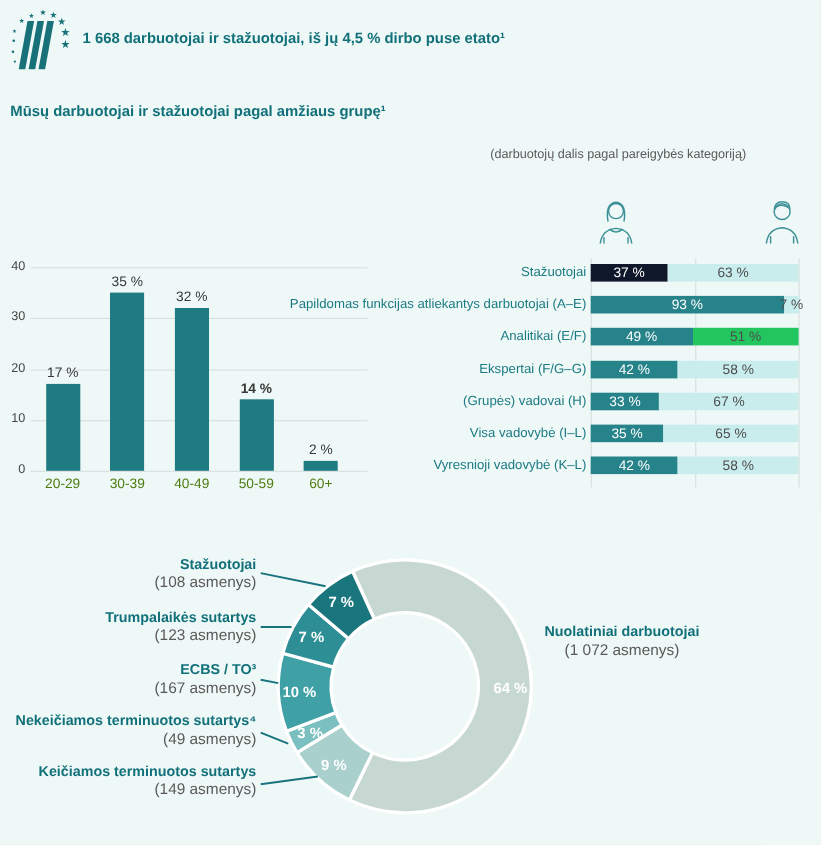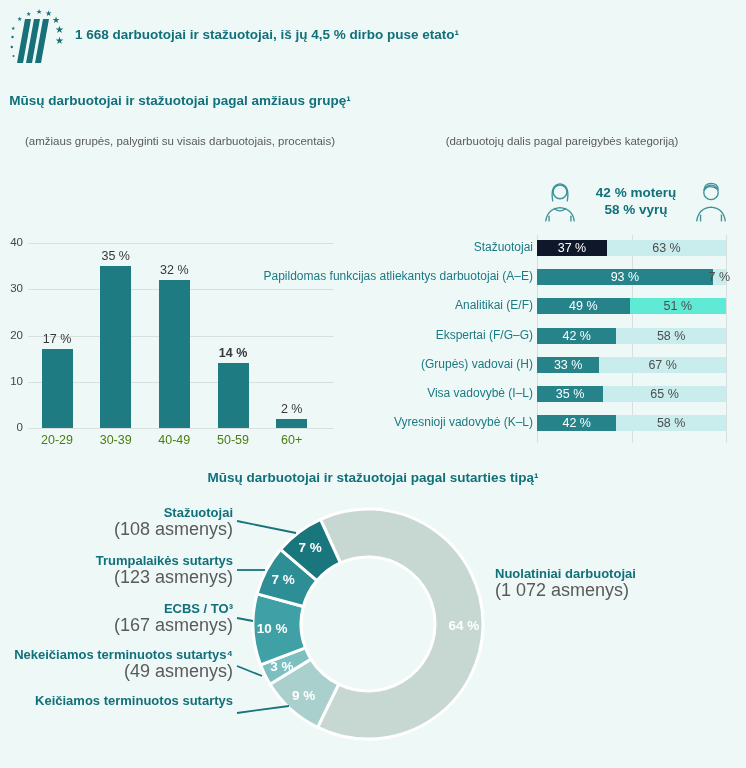--- a/index.html
+++ b/index.html
@@ -28,22 +28,22 @@
   .grow-label{position:absolute;right:213px;font-size:12px;color:#1b7a82;white-space:nowrap;text-align:right;}
   .seg{position:absolute;height:16px;display:flex;align-items:center;justify-content:center;}
   .seg span{font-size:12.5px;white-space:nowrap;}
   .seg.dark span{color:#ffffff;}
   .seg.light span{color:#4d4d4d;}
   
   .donut-title{left:0;top:470px;width:746px;font-size:13.5px;font-weight:bold;color:#11707a;text-align:center;}
   #donut-svg{left:0;top:460px;width:746px;height:308px;}
   .dlabel{position:absolute;text-align:right;right:513px;white-space:nowrap;line-height:16px;}
   .dlabel .b,.dlabel-r .b{font-size:13px;font-weight:bold;color:#11707a;}
-  .dlabel .c,.dlabel-r .c{font-size:18px;color:#5a5a5a;}
-  .dlabel-r{position:absolute;left:495px;top:566px;text-align:left;line-height:16px;white-space:nowrap;}
+  .dlabel .c,.dlabel-r .c{font-size:14px;color:#5a5a5a;}
+  .dlabel-r{position:absolute;left:495px;top:566px;text-align:center;line-height:16px;white-space:nowrap;}
 </style>
 </head>
 <body>
 
 <div class="page">
 
   <svg class="abs" style="left:10px;top:6px;width:54px;height:60px" viewBox="0 0 54 60">
     <g fill="#187179">
       <polygon points="7,57 13,57 21,13 15,13"></polygon>
       <polygon points="16,57 22,57 30,13 24,13"></polygon>
@@ -59,35 +59,30 @@
       <text x="26" y="8" font-size="7">★</text>
       <text x="35" y="10" font-size="8">★</text>
       <text x="42" y="17" font-size="9">★</text>
       <text x="45" y="27" font-size="10">★</text>
       <text x="45" y="38" font-size="10">★</text>
     </g>
   </svg>
   <div class="abs header-title">1 668 darbuotojai ir stažuotojai, iš jų 4,5 % dirbo puse etato¹</div>
 
   <div class="abs col-title age-title">Mūsų darbuotojai ir stažuotojai pagal amžiaus grupę¹</div>
-  <div class="abs col-sub age-sub">(amžiaus grupės, palyginti su visais darbuotojais, procentais)</div>
   <div class="abs col-sub gen-sub">(darbuotojų dalis pagal pareigybės kategoriją)</div>
 
   <svg class="abs" style="left:541px;top:176px;width:38px;height:48px" viewBox="0 0 40 48" fill="none" stroke="#3e9198" stroke-width="1.4" stroke-linecap="round">
     <circle cx="20" cy="15.5" r="7.2"></circle>
     <path d="M12.3 25 Q9.5 8 20 7 Q30.5 8 27.7 25"></path>
     <path d="M5 46 Q7 33 20 32 Q33 33 35 46"></path>
     <path d="M14 33 Q20 38 26 33"></path>
     <path d="M8.5 41 L8.5 46"></path>
       <path d="M31.5 41 L31.5 46"></path>
   </svg>
-  <div class="abs gender-summary-text">
-    <div>42 % moterų</div>
-    <div>58 % vyrų</div>
-  </div>
   <svg class="abs" style="left:692px;top:176px;width:38px;height:48px" viewBox="0 0 40 48" fill="none" stroke="#3e9198" stroke-width="1.4" stroke-linecap="round">
     <circle cx="20" cy="16" r="7.6"></circle>
     <path d="M12.6 14 Q13 6.5 20 6.5 Q27.4 6.5 27.4 13 Q23 9.5 18 10 Q14.5 10.7 12.6 14"></path>
     <path d="M5 46 Q7 32.5 20 31.5 Q33 32.5 35 46"></path>
     <path d="M9 40 L9 46"></path>
       <path d="M31 40 L31 46"></path>
   </svg>
 
   <div class="abs" id="age-chart">
       <div class="grid-h" style="top: 192px;"></div>
@@ -131,21 +126,21 @@
       <div class="seg dark" style="left: 197px; top: 36.2px; width: 175.77px; background: rgb(38, 131, 138);">
         <span>93 %</span>
       </div>
       <div class="seg light" style="left: 372.77px; top: 36.2px; width: 13.23px; background: rgb(201, 237, 237);">
         <span>7 %</span>
       </div>
       <div class="grow-label" style="top: 65.4px;">Analitikai (E/F)</div>
       <div class="seg dark" style="left: 197px; top: 65.4px; width: 92.61px; background: rgb(38, 131, 138);">
         <span>49 %</span>
       </div>
-      <div class="seg light" style="left: 289.61px; top: 65.4px; width: 96.39px; background: #5eead4;">
+      <div class="seg light" style="left: 289.61px; top: 65.4px; width: 96.39px; background: #22c55e;">
         <span>51 %</span>
       </div>
       <div class="grow-label" style="top: 94.6px;">Ekspertai (F/G–G)</div>
       <div class="seg dark" style="left: 197px; top: 94.6px; width: 79.38px; background: rgb(38, 131, 138);">
         <span>42 %</span>
       </div>
       <div class="seg light" style="left: 276.38px; top: 94.6px; width: 109.62px; background: rgb(201, 237, 237);">
         <span>58 %</span>
       </div>
       <div class="grow-label" style="top: 123.8px;">(Grupės) vadovai (H)</div>
@@ -183,39 +178,39 @@
       <path d="M257.0231031356842 593.8482444563006 A115 115 0 0 1 280.4230946332753 549.4662113777399 L316.97693339503866 580.5759666287702 A67 67 0 0 0 303.34389487035514 606.433325031062 Z" fill="#2d8e95" stroke="#ffffff" stroke-width="3" stroke-linejoin="round"></path>
       <text x="283.080226379352" y="583.7268825273703" text-anchor="middle" fill="#ffffff" font-size="13.5" font-weight="bold" font-family="'Liberation Sans','DejaVu Sans',sans-serif">7 %</text>
       <path d="M280.4230946332753 549.4662113777399 A115 115 0 0 1 320.49299057017777 519.2713790072896 L340.3220032017557 562.9841947259861 A67 67 0 0 0 316.97693339503866 580.5759666287702 Z" fill="#1a767d" stroke="#ffffff" stroke-width="3" stroke-linejoin="round"></path>
       <text x="310.2257577774034" y="551.8309910354599" text-anchor="middle" fill="#ffffff" font-size="13.5" font-weight="bold" font-family="'Liberation Sans','DejaVu Sans',sans-serif">7 %</text>
       <line x1="237" y1="521" x2="296" y2="533" stroke="#17747c" stroke-width="1.8"></line>
       <line x1="237" y1="570" x2="265" y2="570" stroke="#17747c" stroke-width="1.8"></line>
       <line x1="237" y1="618" x2="253" y2="621" stroke="#17747c" stroke-width="1.8"></line>
       <line x1="237" y1="666" x2="262" y2="676" stroke="#17747c" stroke-width="1.8"></line>
       <line x1="237" y1="713" x2="289" y2="706" stroke="#17747c" stroke-width="1.8"></line>
     </svg>
-  <div class="abs donut-title">Mūsų darbuotojai ir stažuotojai pagal sutarties tipą¹</div>
 
   <div class="dlabel" style="top:505px">
     <div class="b">Stažuotojai</div>
     <div class="c">(108 asmenys)</div>
   </div>
   <div class="dlabel" style="top:553px">
     <div class="b">Trumpalaikės sutartys</div>
     <div class="c">(123 asmenys)</div>
   </div>
   <div class="dlabel" style="top:601px">
     <div class="b">ECBS / TO³</div>
     <div class="c">(167 asmenys)</div>
   </div>
   <div class="dlabel" style="top:647px">
     <div class="b">Nekeičiamos terminuotos sutartys⁴</div>
     <div class="c">(49 asmenys)</div>
   </div>
   <div class="dlabel" style="top:693px">
     <div class="b">Keičiamos terminuotos sutartys</div>
+    <div class="c">(149 asmenys)</div>
   </div>
   <div class="dlabel-r">
     <div class="b">Nuolatiniai darbuotojai</div>
     <div class="c">(1 072 asmenys)</div>
   </div>
 
 </div>
 
 </body></html>

